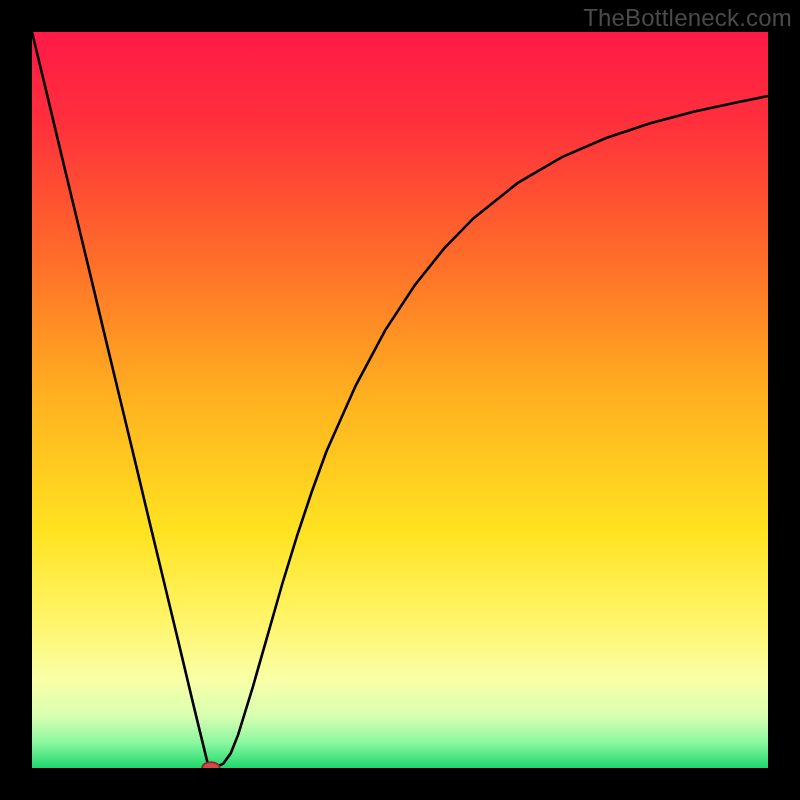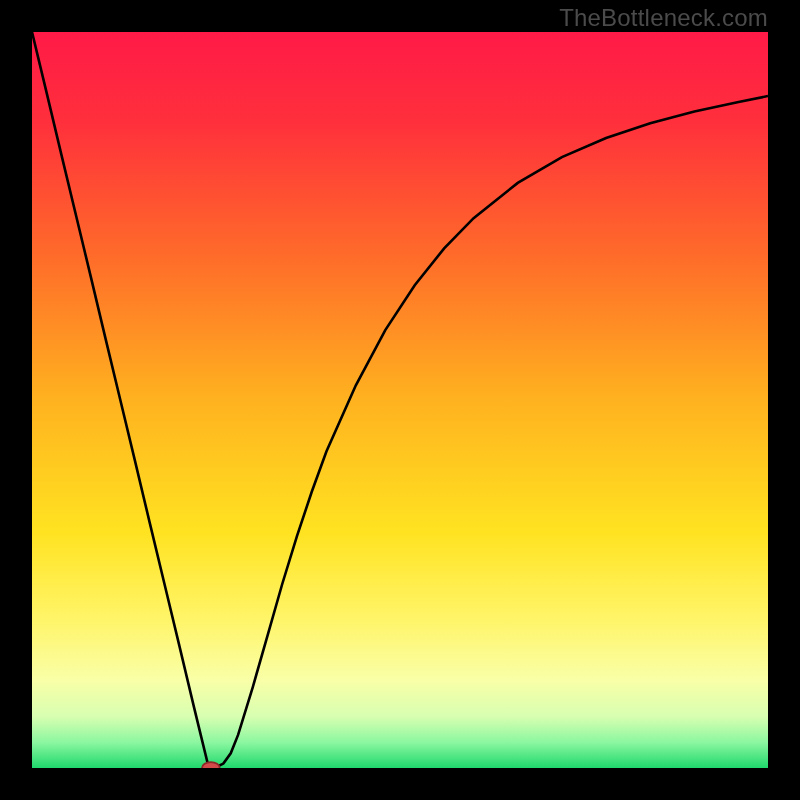--- a/index.html
+++ b/index.html
@@ -13,21 +13,21 @@
   }
   .frame {
     position: relative;
     width: 800px;
     height: 800px;
     background: #000000;
   }
   .watermark {
     position: absolute;
     top: 4px;
-    right: 32px;
+    right: 8px;
     color: #4b4b4b;
     font-size: 24px;
     font-weight: 400;
     letter-spacing: 0.2px;
     z-index: 10;
   }
   .plot-area {
     position: absolute;
     left: 32px;
     top: 32px;

